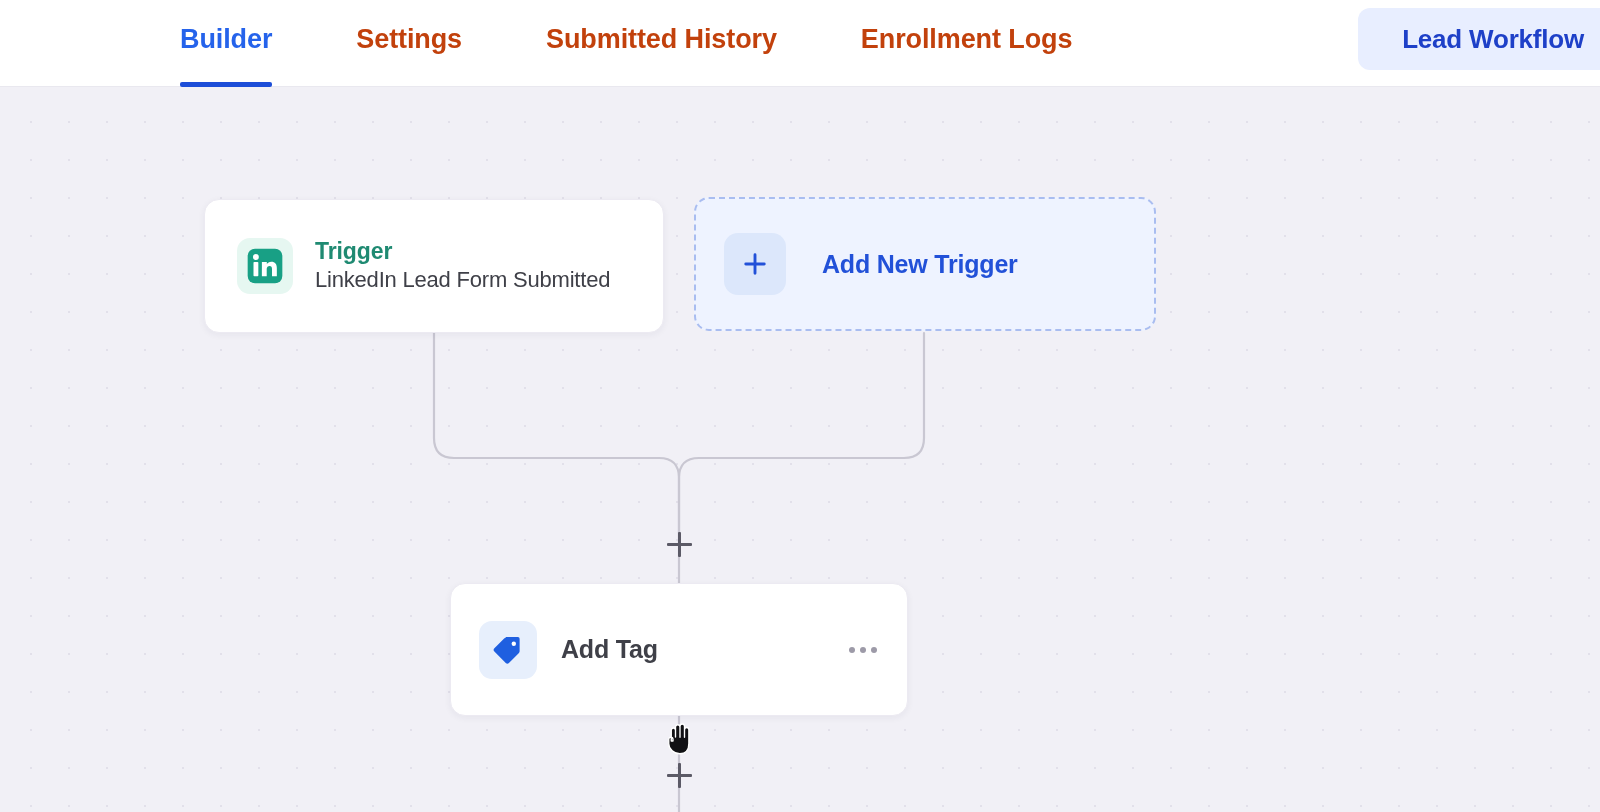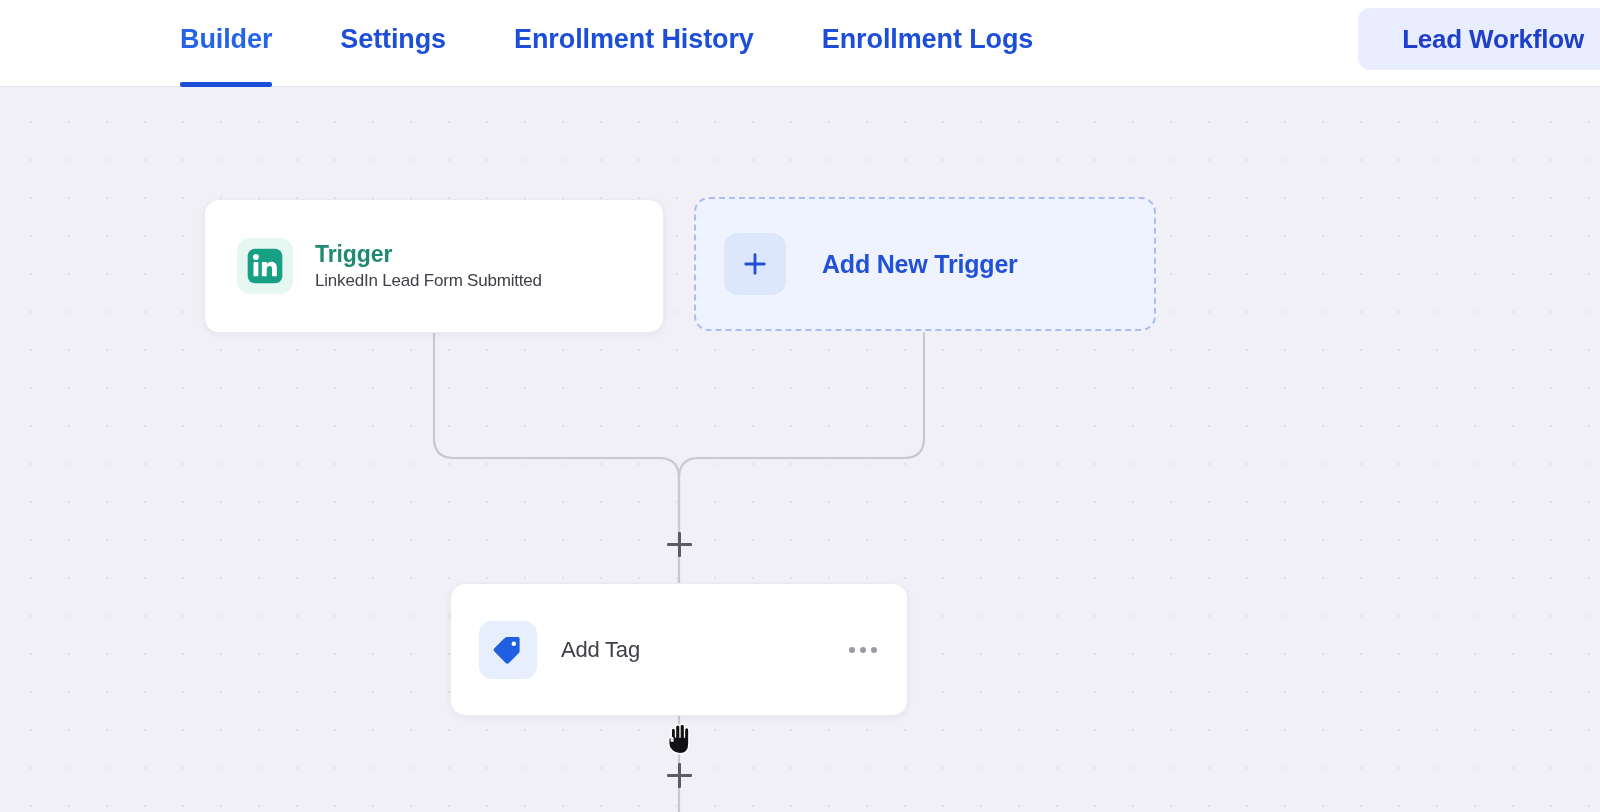--- a/index.html
+++ b/index.html
@@ -28,33 +28,33 @@
     z-index: 30;
   }
 
   .tabs {
     position: absolute;
     left: 180px;
     top: 0;
     height: 87px;
     display: flex;
     align-items: center;
-    gap: 0;
+    gap: 16px;
   }
 
   .tab {
     position: relative;
     height: 87px;
     display: flex;
     align-items: center;
     padding: 0 0;
     margin-right: 68px;
     font-size: 27px;
     font-weight: 600;
-    color: #1d4ed8;
+    color: #c2410c;
     letter-spacing: -0.1px;
     cursor: pointer;
     white-space: nowrap;
     padding-bottom: 8px;
   }
 
   .tab.active { color: #2563eb; }
 
   .tab.active::after {
     content: "";
@@ -167,40 +167,40 @@
 
   .node-kicker {
     font-size: 23px;
     font-weight: 600;
     color: #1f8a72;
     line-height: 1.28;
     letter-spacing: -0.1px;
   }
 
   .node-title {
-    font-size: 17px;
+    font-size: 22px;
     font-weight: 400;
     color: #3f4048;
     line-height: 1.3;
     letter-spacing: -0.2px;
     white-space: nowrap;
   }
 
   .add-trigger-label {
     margin-left: 36px;
     font-size: 25px;
     font-weight: 700;
     color: #2251d8;
     letter-spacing: -0.2px;
   }
 
   .add-tag-label {
     margin-left: 24px;
-    font-size: 22px;
-    font-weight: 400;
+    font-size: 25px;
+    font-weight: 700;
     color: #3f4048;
     letter-spacing: -0.2px;
     flex: 1;
   }
 
   .kebab {
     display: flex;
     gap: 5px;
     align-items: center;
     flex: none;
@@ -255,21 +255,21 @@
 <div class="header">
 
   <nav class="tabs">
     <div class="tab active">
       <span>Builder</span>
     </div>
     <div class="tab">
       <span>Settings</span>
     </div>
     <div class="tab">
-      <span>Enrollment History</span>
+      <span>Submitted History</span>
     </div>
     <div class="tab">
       <span>Enrollment Logs</span>
     </div>
   </nav>
 
   <button class="test-workflow-btn">
     <span>Lead Workflow</span>
   </button>
 </div>

